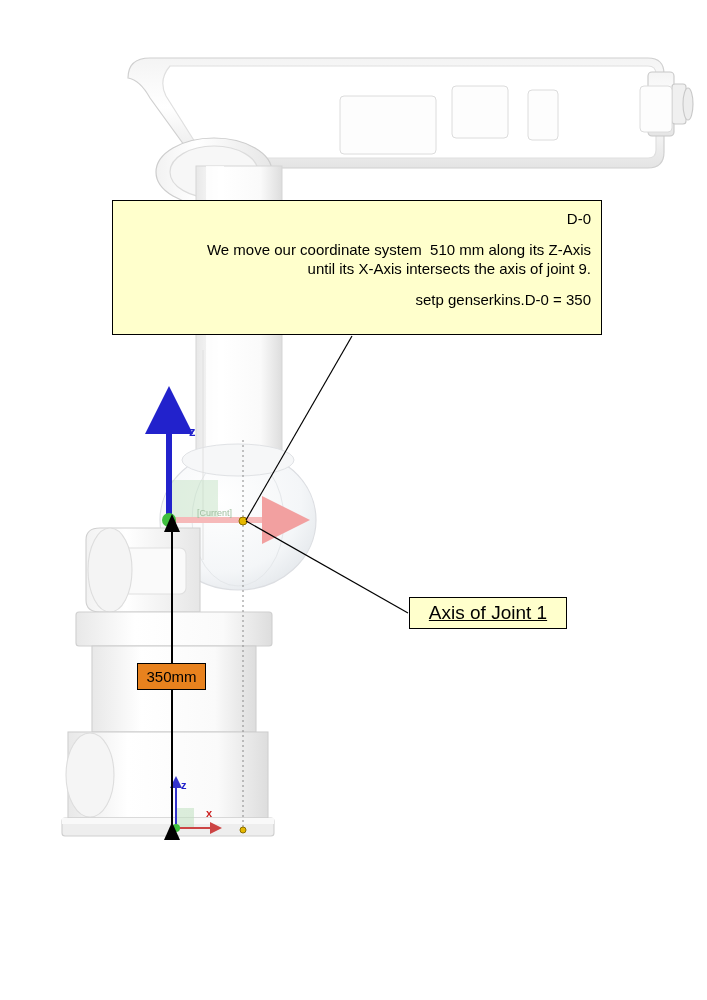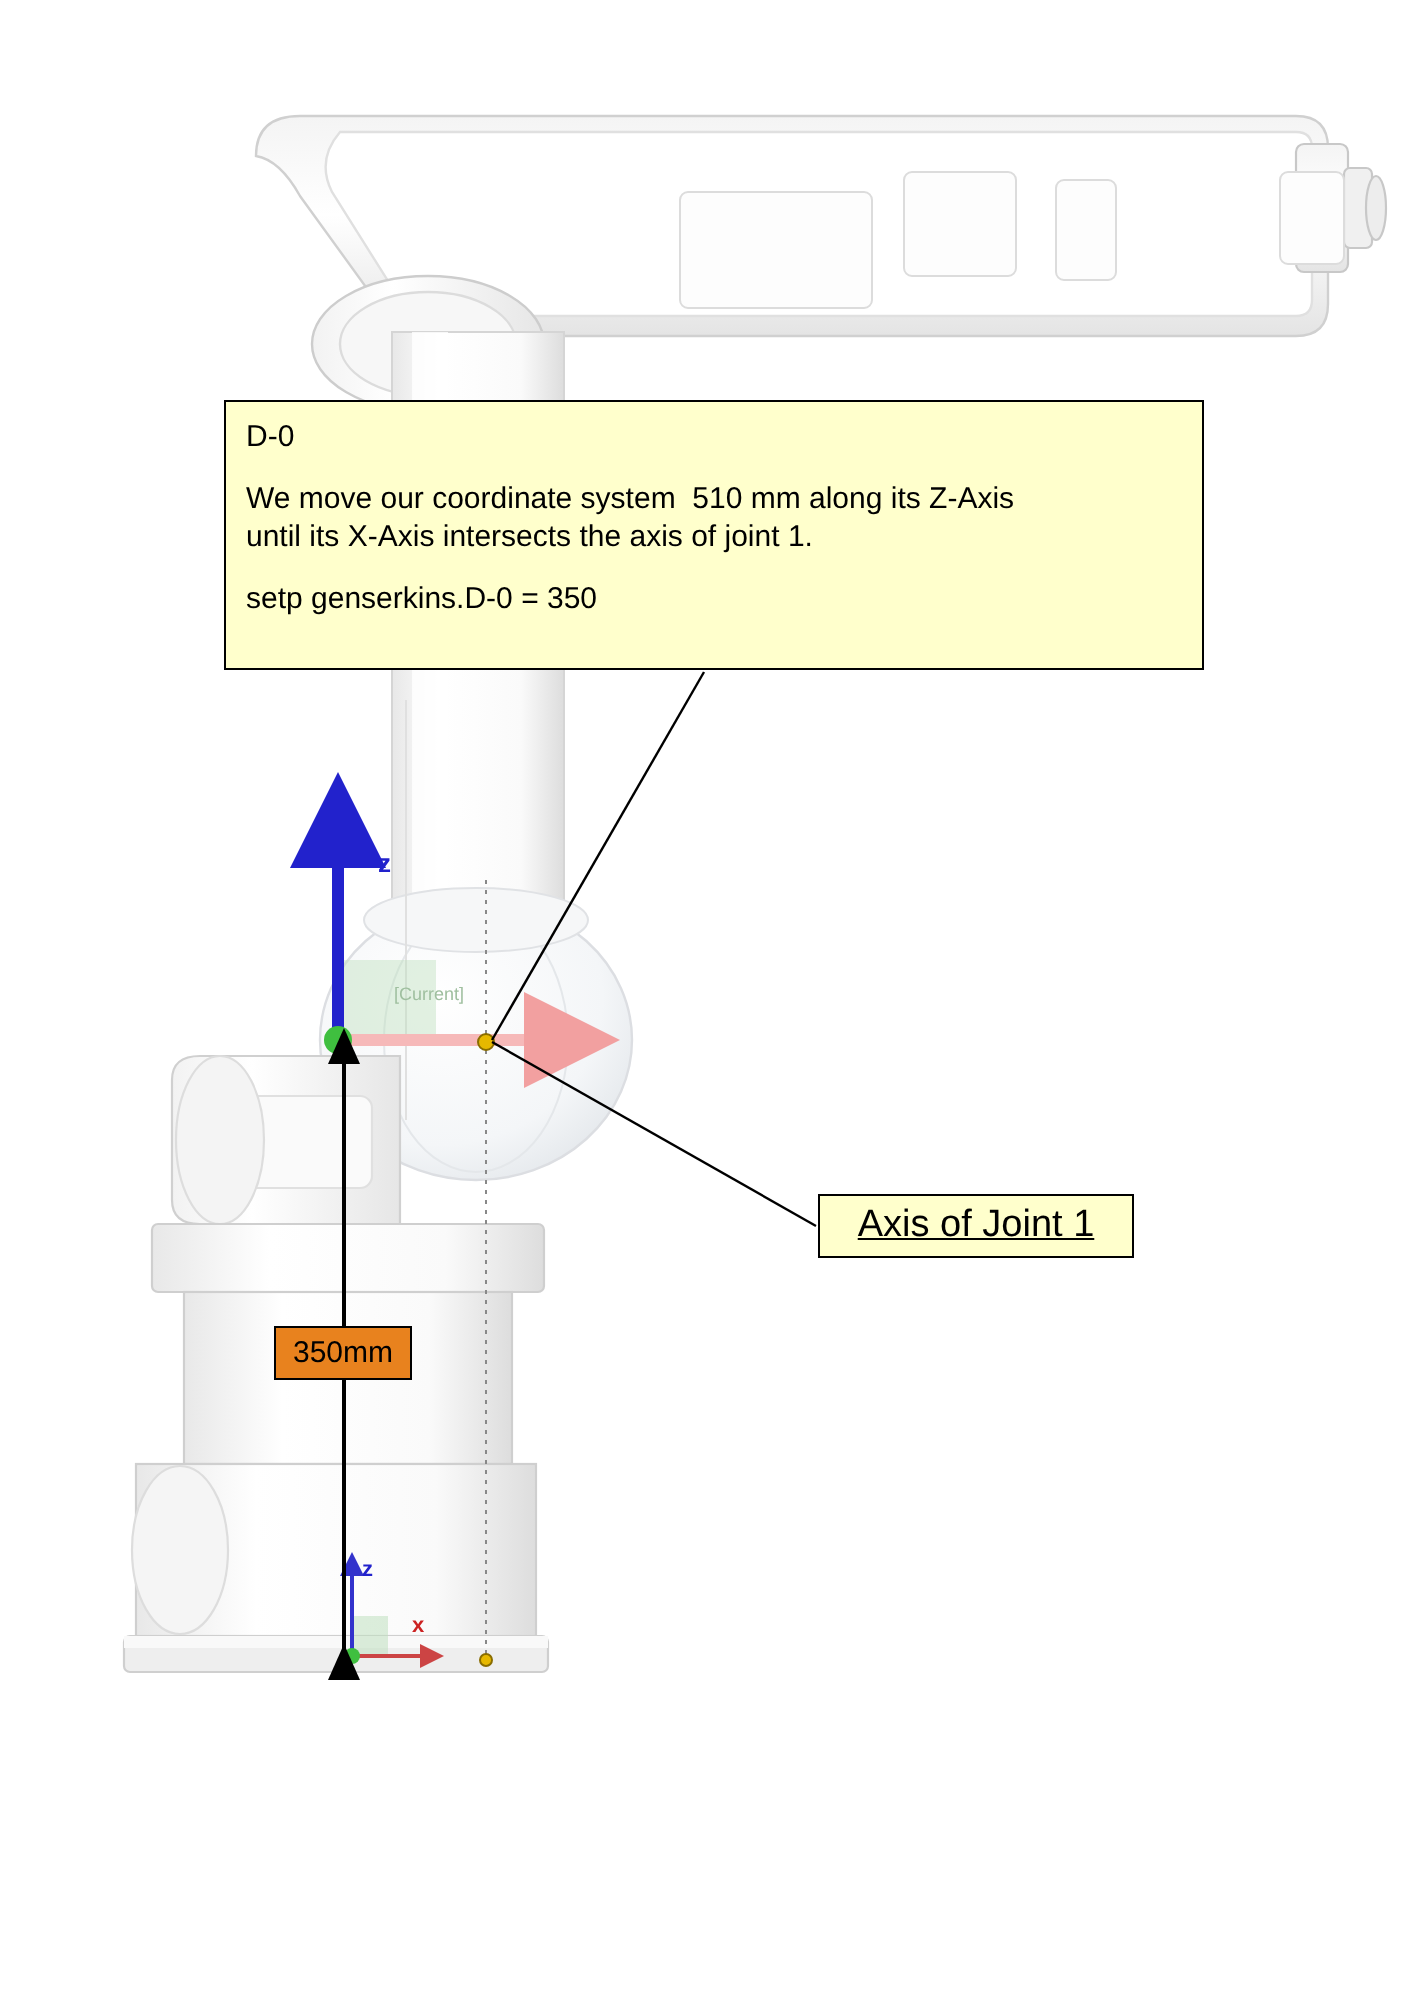--- a/index.html
+++ b/index.html
@@ -13,20 +13,21 @@
     font-family: "Liberation Sans", sans-serif;
     position: relative;
     overflow: hidden;
   }
   #stage {
     position: absolute;
     left: 0; top: 0;
     width: 707px;
     height: 1000px;
     background: #ffffff;
+    text-align: right;
   }
   svg.layer {
     position: absolute;
     left: 0; top: 0;
     width: 707px;
     height: 1000px;
   }
   .callout {
     position: absolute;
     background: #ffffcc;
@@ -82,21 +83,21 @@
     position: absolute;
     font-size: 13px;
     font-weight: bold;
   }
   #z-label-top { left: 189px; top: 424px; color: #2222cc; }
   #z-label-bot { left: 181px; top: 779px; color: #2222cc; font-size: 11px; }
   #x-label-bot { left: 206px; top: 807px; color: #cc2222; font-size: 11px; }
   #current-label {
     position: absolute;
     left: 197px;
-    top: 492px;
+    top: 508px;
     font-size: 9px;
     color: #9fbf9f;
   }
 </style>
 </head>
 <body>
 
 <div id="stage">
 
   <svg class="layer" viewBox="0 0 707 1000">
@@ -228,21 +229,21 @@
 
     <g>
       <path d="M408 613 L246 521" stroke="#000000" stroke-width="1.2" fill="none"></path>
     </g>
   </svg>
 
   <div class="callout" id="note-d0">
     <div class="line">D-0</div>
     <div class="spacer"></div>
     <div class="line">We move our coordinate system  510 mm along its Z-Axis</div>
-    <div class="line">until its X-Axis intersects the axis of joint 1.</div>
+    <div class="line">until its X-Axis intersects the axis of joint 9.</div>
     <div class="spacer"></div>
     <div class="line">setp genserkins.D-0 = 350</div>
   </div>
 
   <div class="callout" id="label-axis">
     <span class="txt">Axis of Joint 1</span>
   </div>
 
   <div id="label-dim">
     <span class="txt">350mm</span>

